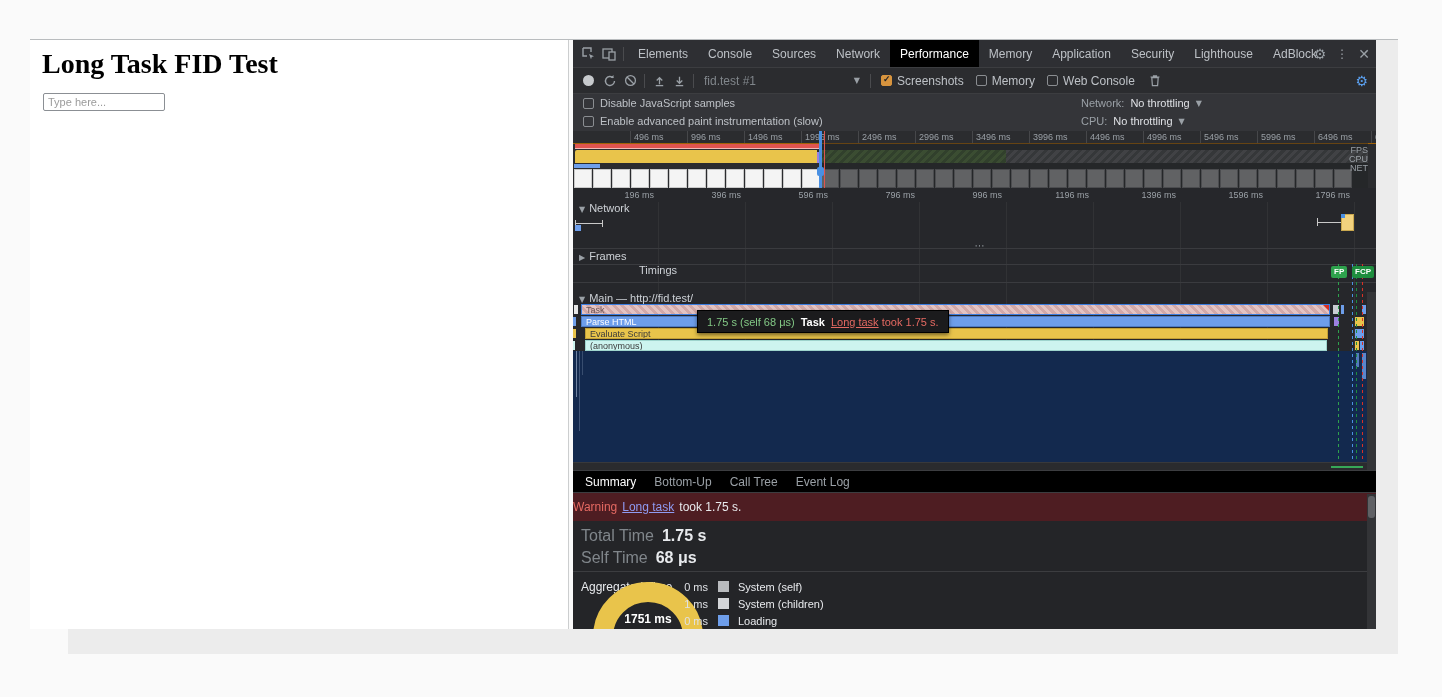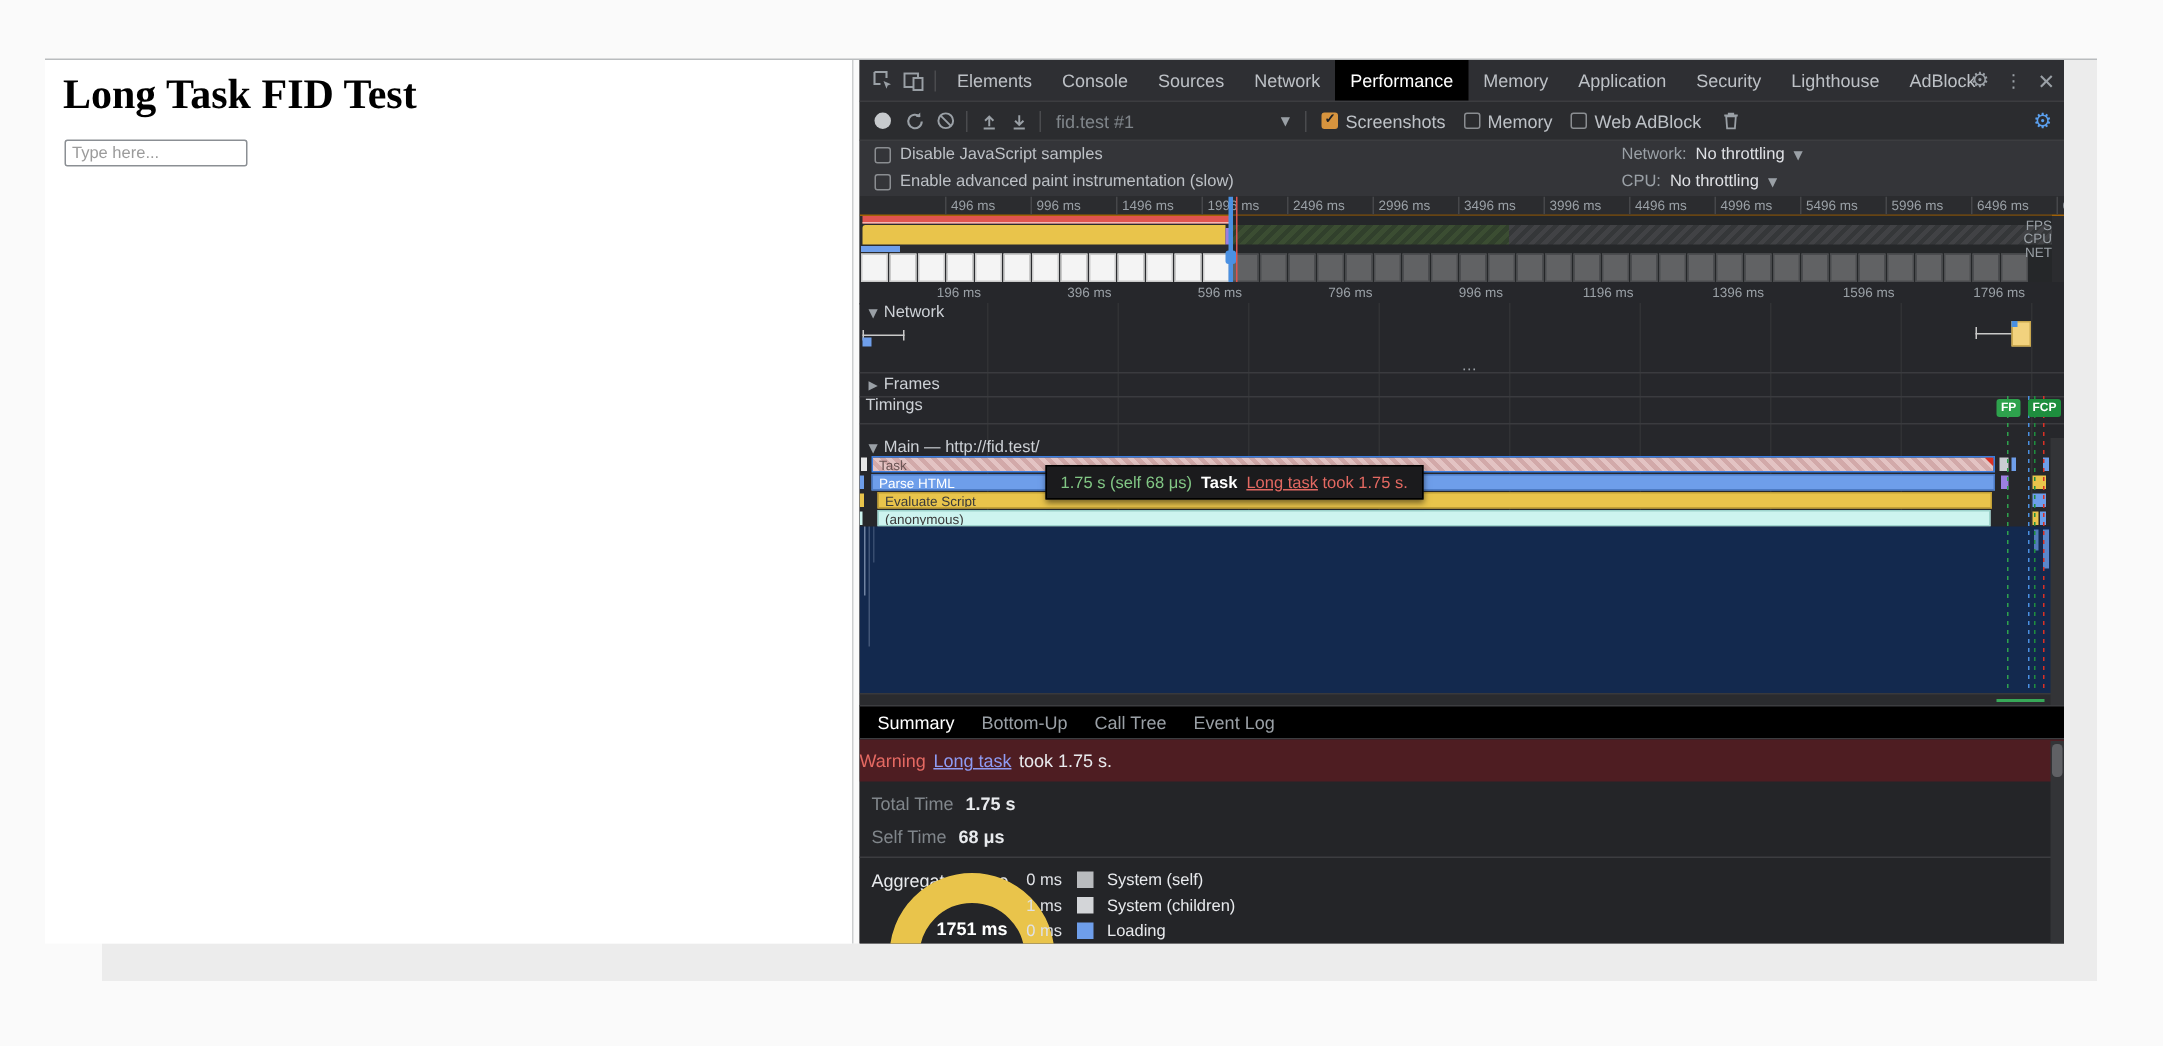--- a/index.html
+++ b/index.html
@@ -127,21 +127,21 @@
 
   
   .bottom{position:absolute;left:0;top:430px;width:100%;height:159px;background:#242528;}
   .bt-tabs{height:23px;background:#000000;border-top:1px solid #3c3d40;border-bottom:1px solid #3c3d40;display:flex;align-items:center;padding-left:4px;box-sizing:border-box;gap:2px;}
   .bt-tab{padding:2px 8px;color:#9aa0a6;font-size:12px;}
   .bt-tab.active{background:#000;color:#fff;}
   .warn-row{height:28px;background:#4e1d22;display:flex;align-items:center;padding-left:0;gap:5px;font-size:12px;}
   .warn-label{color:#e46962;}
   .warn-link{color:#8f9bf2;text-decoration:underline;}
   .warn-rest{color:#e8eaed;}
-  .info-row{display:flex;align-items:center;padding-left:8px;gap:8px;height:22px;font-size:12px;}
+  .info-row{display:flex;align-items:center;padding-left:8px;gap:8px;height:22px;font-size:16px;}
   .info-row .lbl{color:#80868b;}
   .info-row .val{color:#e8eaed;font-weight:bold;}
   .bt-divider{height:1px;background:#3c3d40;margin-top:2px;}
   .agg-label{padding:8px 0 0 8px;font-size:12px;color:#e8eaed;}
   .donut{position:absolute;left:20px;top:112px;width:70px;height:70px;border:20px solid #e9c44b;border-radius:50%;box-sizing:content-box;}
   .donut-value{position:absolute;left:20px;top:142px;width:110px;text-align:center;font-size:12px;font-weight:bold;color:#fff;}
   .legend{position:absolute;left:60px;top:108px;}
   .legend-row{display:flex;align-items:center;height:17px;font-size:11px;}
   .legend-row .lval{width:75px;text-align:right;color:#dfe1e5;}
   .legend-row .sq{width:11px;height:11px;margin:0 9px 0 10px;}
@@ -236,21 +236,21 @@
             <span class="cb-label">Screenshots</span>
           </span>
 
           <span class="cb-item">
             <span class="cb-box"></span>
             <span class="cb-label">Memory</span>
           </span>
 
           <span class="cb-item">
             <span class="cb-box"></span>
-            <span class="cb-label">Web AdBlock</span>
+            <span class="cb-label">Web Console</span>
           </span>
         </div>
       <span class="ticon" style="margin-left:10px;">
         <svg width="12" height="13" viewBox="0 0 12 13">
             <path d="M1.5 3h9M4.5 3V1.8h3V3" fill="none" stroke="#9aa0a6" stroke-width="1.2"></path>
             <path d="M2.8 3.6l.6 8h5.2l.6-8z" fill="none" stroke="#9aa0a6" stroke-width="1.2"></path>
           </svg>
       </span>
       <span class="toolbar-gear glyph">⚙</span>
     </div>
@@ -418,21 +418,21 @@
             <div class="chip"></div>
         </div>
         <div class="net-handle">⋯</div>
       </div>
 
       <div class="frames-row">
         <div class="sec-header"><span class="arrow-glyph">▶</span><span>Frames</span></div>
       </div>
 
       <div class="timings-row">
-        <div class="sec-header" style="padding-left:4px;"><span>Timings</span></div>
+        <div class="sec-header" style="padding-left:24px;margin-left:42px;"><span>Timings</span></div>
         <span class="marker-badge fp-badge">FP</span>
         <span class="marker-badge fcp-badge">FCP</span>
       </div>
 
       <div class="main-header">
         <div class="sec-header"><span class="arrow-glyph">▼</span><span>Main — http://fid.test/</span></div>
       </div>
 
       <div class="flame">
         <div class="frow" style="top:0;">

